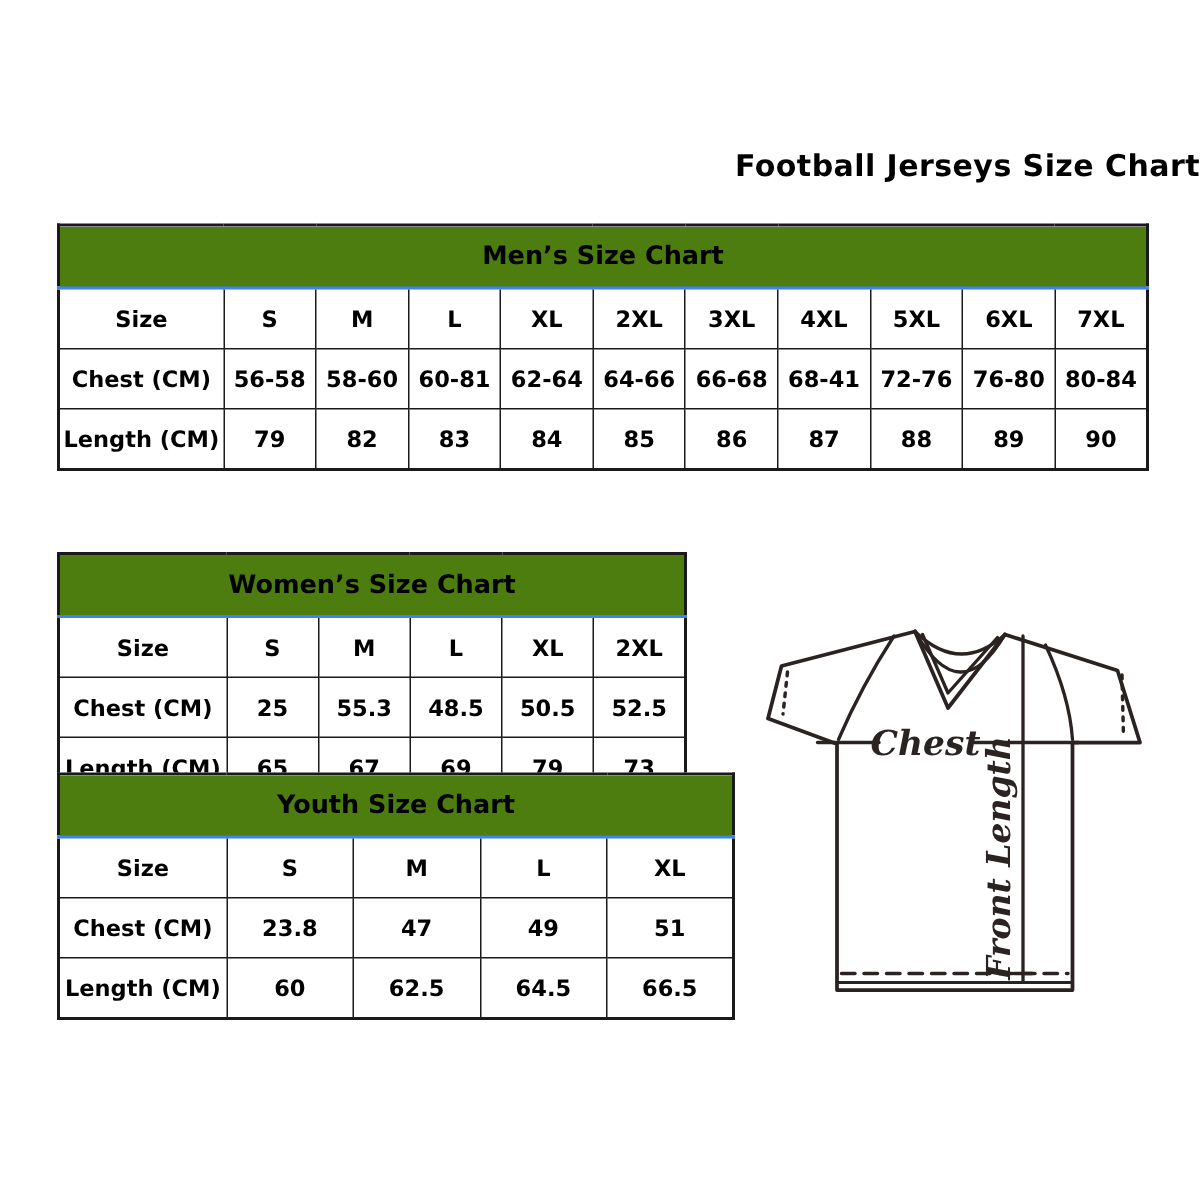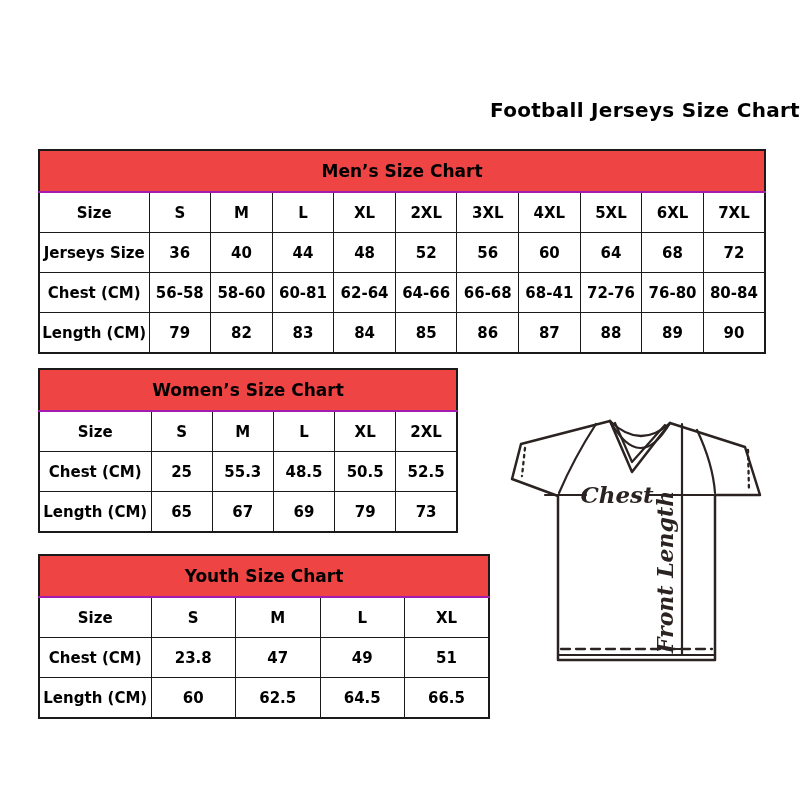--- a/index.html
+++ b/index.html
@@ -15,26 +15,26 @@
   table{
     position:absolute;border-collapse:collapse;table-layout:fixed;
     border:2px solid #1a1a1a;background:#fff;
   }
   td{
     border:1px solid #1a1a1a;text-align:center;vertical-align:middle;
     font-weight:bold;font-size:15px;padding:0;height:39px;overflow:hidden;
     white-space:nowrap;
   }
   td.hdr{
-    background:#ef4444;font-size:17px;height:40px;
-    border-bottom:2px solid #a21caf;
+    background:#4d7c0f;font-size:17px;height:40px;
+    border-bottom:2px solid #3b82f6;
   }
   #mens-table{left:38px;top:149px;width:728px;}
   #womens-table{left:38px;top:368px;width:420px;}
-  #youth-table{left:38px;top:554px;width:452px;}
+  #youth-table{left:38px;top:515px;width:452px;}
   #mens-table col.c0{width:110px;}
   #womens-table col.c0{width:112px;}
   #youth-table col.c0{width:112px;}
   #jersey-svg{position:absolute;left:498px;top:392px;}
 </style>
 </head>
 <body>
 
 <div class="page-title">Football Jerseys Size Chart</div>
 
@@ -63,33 +63,20 @@
     <td>L</td>
     <td>XL</td>
     <td>2XL</td>
     <td>3XL</td>
     <td>4XL</td>
     <td>5XL</td>
     <td>6XL</td>
     <td>7XL</td>
   </tr>
   <tr>
-    <td>Jerseys Size</td>
-    <td>36</td>
-    <td>40</td>
-    <td>44</td>
-    <td>48</td>
-    <td>52</td>
-    <td>56</td>
-    <td>60</td>
-    <td>64</td>
-    <td>68</td>
-    <td>72</td>
-  </tr>
-  <tr>
     <td>Chest (CM)</td>
     <td>56-58</td>
     <td>58-60</td>
     <td>60-81</td>
     <td>62-64</td>
     <td>64-66</td>
     <td>66-68</td>
     <td>68-41</td>
     <td>72-76</td>
     <td>76-80</td>

